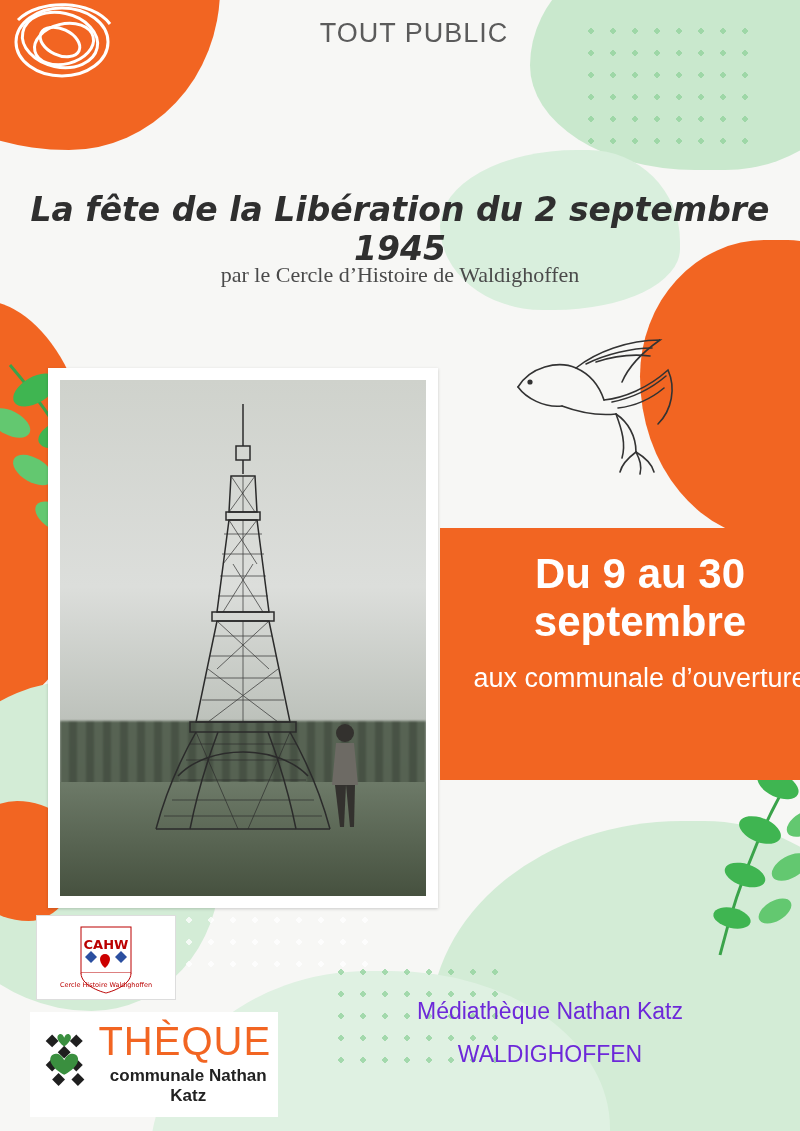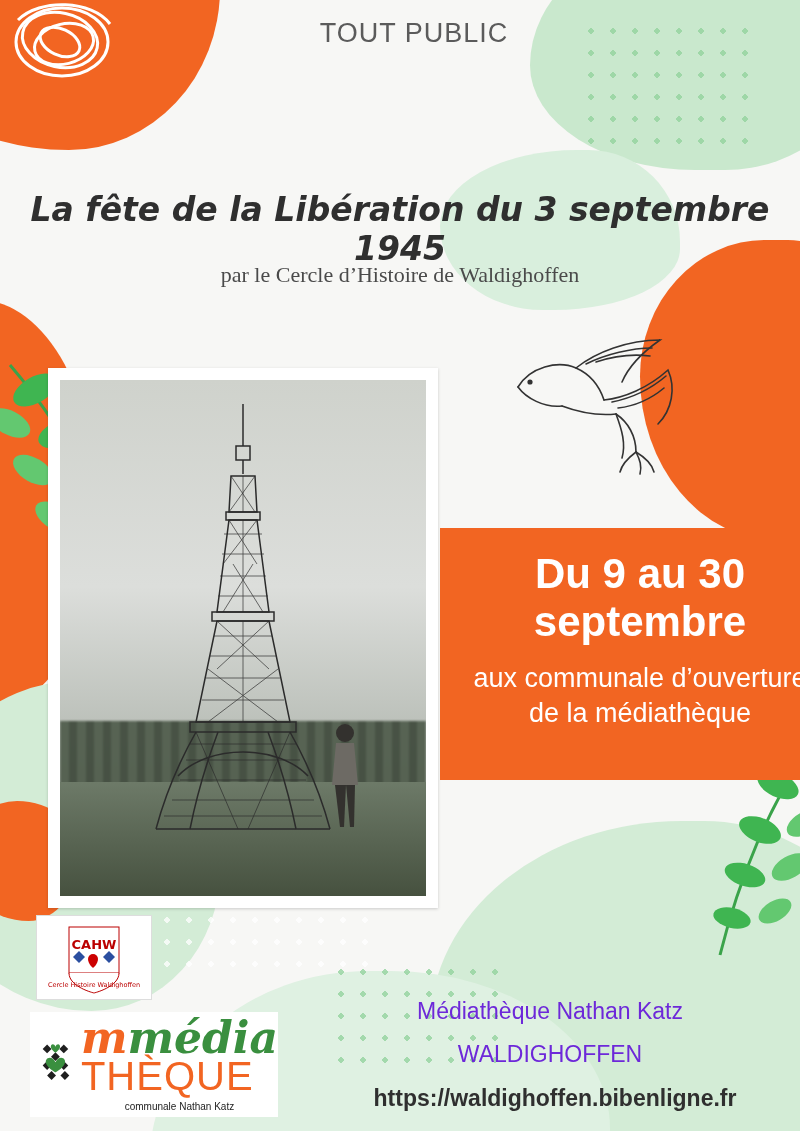--- a/index.html
+++ b/index.html
@@ -194,21 +194,21 @@
   .website {
     position: absolute; left: 330px; top: 1085px; width: 450px;
     text-align: center;
     font-size: 23px; font-weight: bold; color: #2f2f2f;
     font-family: "Liberation Sans", sans-serif;
   }
 
   
   .logo-cahw {
     position: absolute; left: 36px; top: 915px;
-    width: 116px; height: 85px;
+    width: 140px; height: 85px;
     background: #ffffff;
     border: 1px solid #ddd;
     display: flex; align-items: center; justify-content: center;
   }
   .logo-media {
     position: absolute; left: 30px; top: 1012px;
     width: 248px; height: 105px;
     background: #ffffff;
     display: flex; align-items: center;
     padding-left: 6px;
@@ -217,21 +217,21 @@
   .media-media {
     font-size: 44px; color: #3a8f3f; font-style: italic; font-weight: bold;
     font-family: "DejaVu Serif", serif; line-height: .95;
   }
   .media-media .m { color: #f26522; }
   .media-theque {
     font-size: 40px; color: #f26522; letter-spacing: 1px;
     font-family: "Liberation Sans", sans-serif; margin-top: -4px;
   }
   .media-sub {
-    font-size: 10px; color: #222; font-weight: normal; text-align: center;
+    font-size: 17px; color: #222; font-weight: bold; text-align: center;
     margin-top: 2px; font-family: "Liberation Sans", sans-serif;
   }
   .media-marks { width: 62px; margin-right: 6px; }
 </style>
 </head>
 <body>
 
 <div class="poster">
 
   <div class="blob blob-orange-tl"></div>
@@ -292,21 +292,21 @@
       <ellipse cx="72" cy="173" rx="19" ry="10" transform="rotate(14 72 173)"></ellipse>
     </g>
     <g fill="#63c870">
       <ellipse cx="145" cy="78" rx="20" ry="11" transform="rotate(-30 145 78)"></ellipse>
       <ellipse cx="130" cy="122" rx="20" ry="11" transform="rotate(-30 130 122)"></ellipse>
       <ellipse cx="115" cy="166" rx="18" ry="10" transform="rotate(-30 115 166)"></ellipse>
     </g>
   </svg>
 
   <div class="tout-public">TOUT PUBLIC</div>
-  <div class="subtitle">La fête de la Libération du 3 septembre 1945</div>
+  <div class="subtitle">La fête de la Libération du 2 septembre 1945</div>
   <div class="byline">par le Cercle d’Histoire de Waldighoffen</div>
 
   <svg class="dove" viewBox="0 0 200 180">
     <g fill="none" stroke="#333333" stroke-width="1.6" stroke-linecap="round">
       <path d="M18 75 C30 55, 58 48, 76 56 C92 63, 100 76, 104 88"></path>
       <path d="M18 75 C26 86, 44 96, 62 94"></path>
       <circle cx="30" cy="70" r="1.8" fill="#333"></circle>
       <path d="M62 94 C78 100, 96 104, 116 102"></path>
       <path d="M76 56 C96 40, 128 28, 160 28 C140 42, 128 56, 122 70"></path>
       <path d="M86 52 C106 42, 132 36, 152 36"></path>
@@ -375,29 +375,27 @@
           <path d="M24 66 L28 108 L32 108 L33 66 Z"></path>
         </g>
       </svg>
     </div>
   </div>
 
   <div class="date-panel">
     <div class="date-big">Du 9 au 30 septembre</div>
     <div class="date-small">
       <span>aux communale d’ouverture</span><br>
-      <span>de la médiathèque</span>
     </div>
   </div>
 
   <div class="venue">
     <span>Médiathèque Nathan Katz</span>
     <span class="line2">WALDIGHOFFEN</span>
   </div>
-  <div class="website">https://waldighoffen.bibenligne.fr</div>
 
   <div class="logo-cahw">
     <svg width="110" height="78" viewBox="0 0 110 78">
       <g>
         <rect x="30" y="8" width="50" height="46" fill="#ffffff" stroke="#b00" stroke-width="1"></rect>
         <path d="M30 54 C30 68, 55 74, 55 74 C55 74, 80 68, 80 54" fill="#ffffff" stroke="#b00" stroke-width="1"></path>
         <text x="55" y="30" font-size="13" font-family="DejaVu Sans, sans-serif" text-anchor="middle" fill="#b00" font-weight="bold">CAHW</text>
         <path d="M34 38 l6 -6 6 6 -6 6 z" fill="#2b4fa0"></path>
         <path d="M64 38 l6 -6 6 6 -6 6 z" fill="#2b4fa0"></path>
         <path d="M49 40 a5 5 0 0 1 10 0 c0 5 -5 9 -5 9 s-5 -4 -5 -9 z" fill="#cc0000"></path>
@@ -414,19 +412,18 @@
         <path d="M27 30 l8 -8 8 8 -8 8 z" fill="#1f1f1f"></path>
         <path d="M12 46 l8 -8 8 8 -8 8 z" fill="#1f1f1f"></path>
         <path d="M42 46 l8 -8 8 8 -8 8 z" fill="#1f1f1f"></path>
         <path d="M35 40 c6 -14 22 -8 16 4 c-4 8 -16 14 -16 14 s-12 -6 -16 -14 c-6 -12 10 -18 16 -4 z" fill="#3a8f3f"></path>
         <path d="M35 12 c3 -8 10 -4 8 2 c-2 5 -8 9 -8 9 s-6 -4 -8 -9 c-2 -6 5 -10 8 -2 z" fill="#3a8f3f"></path>
         <path d="M20 64 l8 -8 8 8 -8 8 z" fill="#1f1f1f"></path>
         <path d="M44 64 l8 -8 8 8 -8 8 z" fill="#1f1f1f"></path>
       </g>
     </svg>
     <div class="media-text">
-      <div class="media-media"><span class="m">m</span><span>média</span></div>
       <div class="media-theque">THÈQUE</div>
       <div class="media-sub">communale Nathan Katz</div>
     </div>
   </div>
 
 </div>
 
 </body></html>

